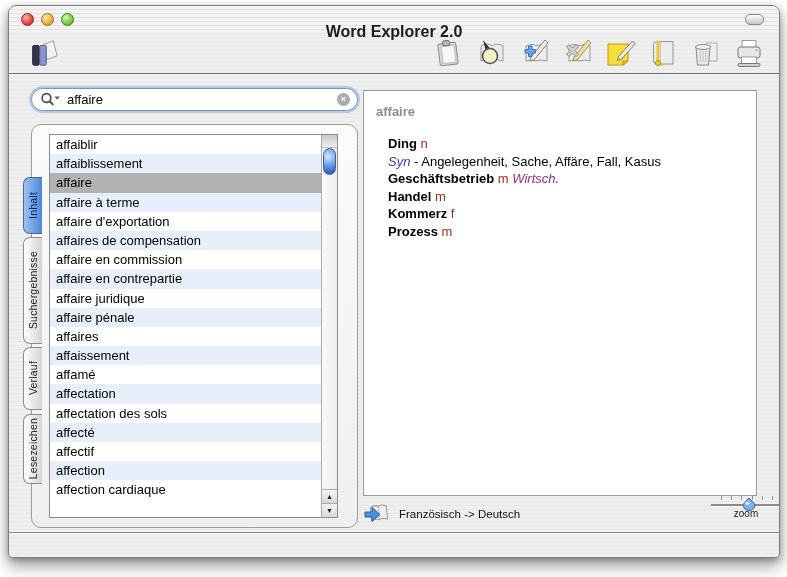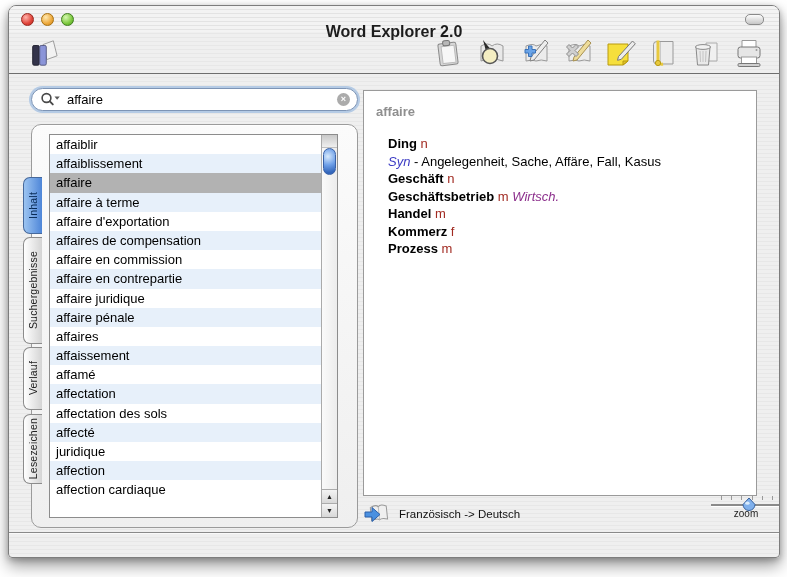--- a/index.html
+++ b/index.html
@@ -228,41 +228,40 @@
             <div class="list-row">affaire en commission</div>
             <div class="list-row alt">affaire en contrepartie</div>
             <div class="list-row">affaire juridique</div>
             <div class="list-row alt">affaire pénale</div>
             <div class="list-row">affaires</div>
             <div class="list-row alt">affaissement</div>
             <div class="list-row">affamé</div>
             <div class="list-row alt">affectation</div>
             <div class="list-row">affectation des sols</div>
             <div class="list-row alt">affecté</div>
-            <div class="list-row">juridique</div>
+            <div class="list-row">affectif</div>
             <div class="list-row alt">affection</div>
             <div class="list-row">affection cardiaque</div>
           </div>
         <div class="scrollbar">
           <div class="sb-cap"></div>
           <div class="sb-thumb"></div>
           <div class="sb-buttons">
             <div class="sb-btn">▲</div>
             <div class="sb-btn">▼</div>
           </div>
         </div>
       </div>
     </div>
 
     <div class="def-panel">
       <div class="headword">affaire</div>
       <div class="entry-lines" id="entry-lines">
           <div class="entry-line"><span class="entry-word">Ding</span><span class="entry-gender"> n</span></div>
           <div class="entry-line"><span class="entry-syn">Syn</span><span class="entry-syntext"> - Angelegenheit, Sache, Affäre, Fall, Kasus</span></div>
-          <div class="entry-line"><span class="entry-word">Geschäft</span><span class="entry-gender"> n</span></div>
           <div class="entry-line"><span class="entry-word">Geschäftsbetrieb</span><span class="entry-gender"> m</span><span class="entry-domain"> Wirtsch.</span></div>
           <div class="entry-line"><span class="entry-word">Handel</span><span class="entry-gender"> m</span></div>
           <div class="entry-line"><span class="entry-word">Kommerz</span><span class="entry-gender"> f</span></div>
           <div class="entry-line"><span class="entry-word">Prozess</span><span class="entry-gender"> m</span></div>
         </div>
     </div>
 
     <div class="status-bar">
       <span class="status-ico">
         <svg width="28" height="24" viewBox="0 0 28 24">

